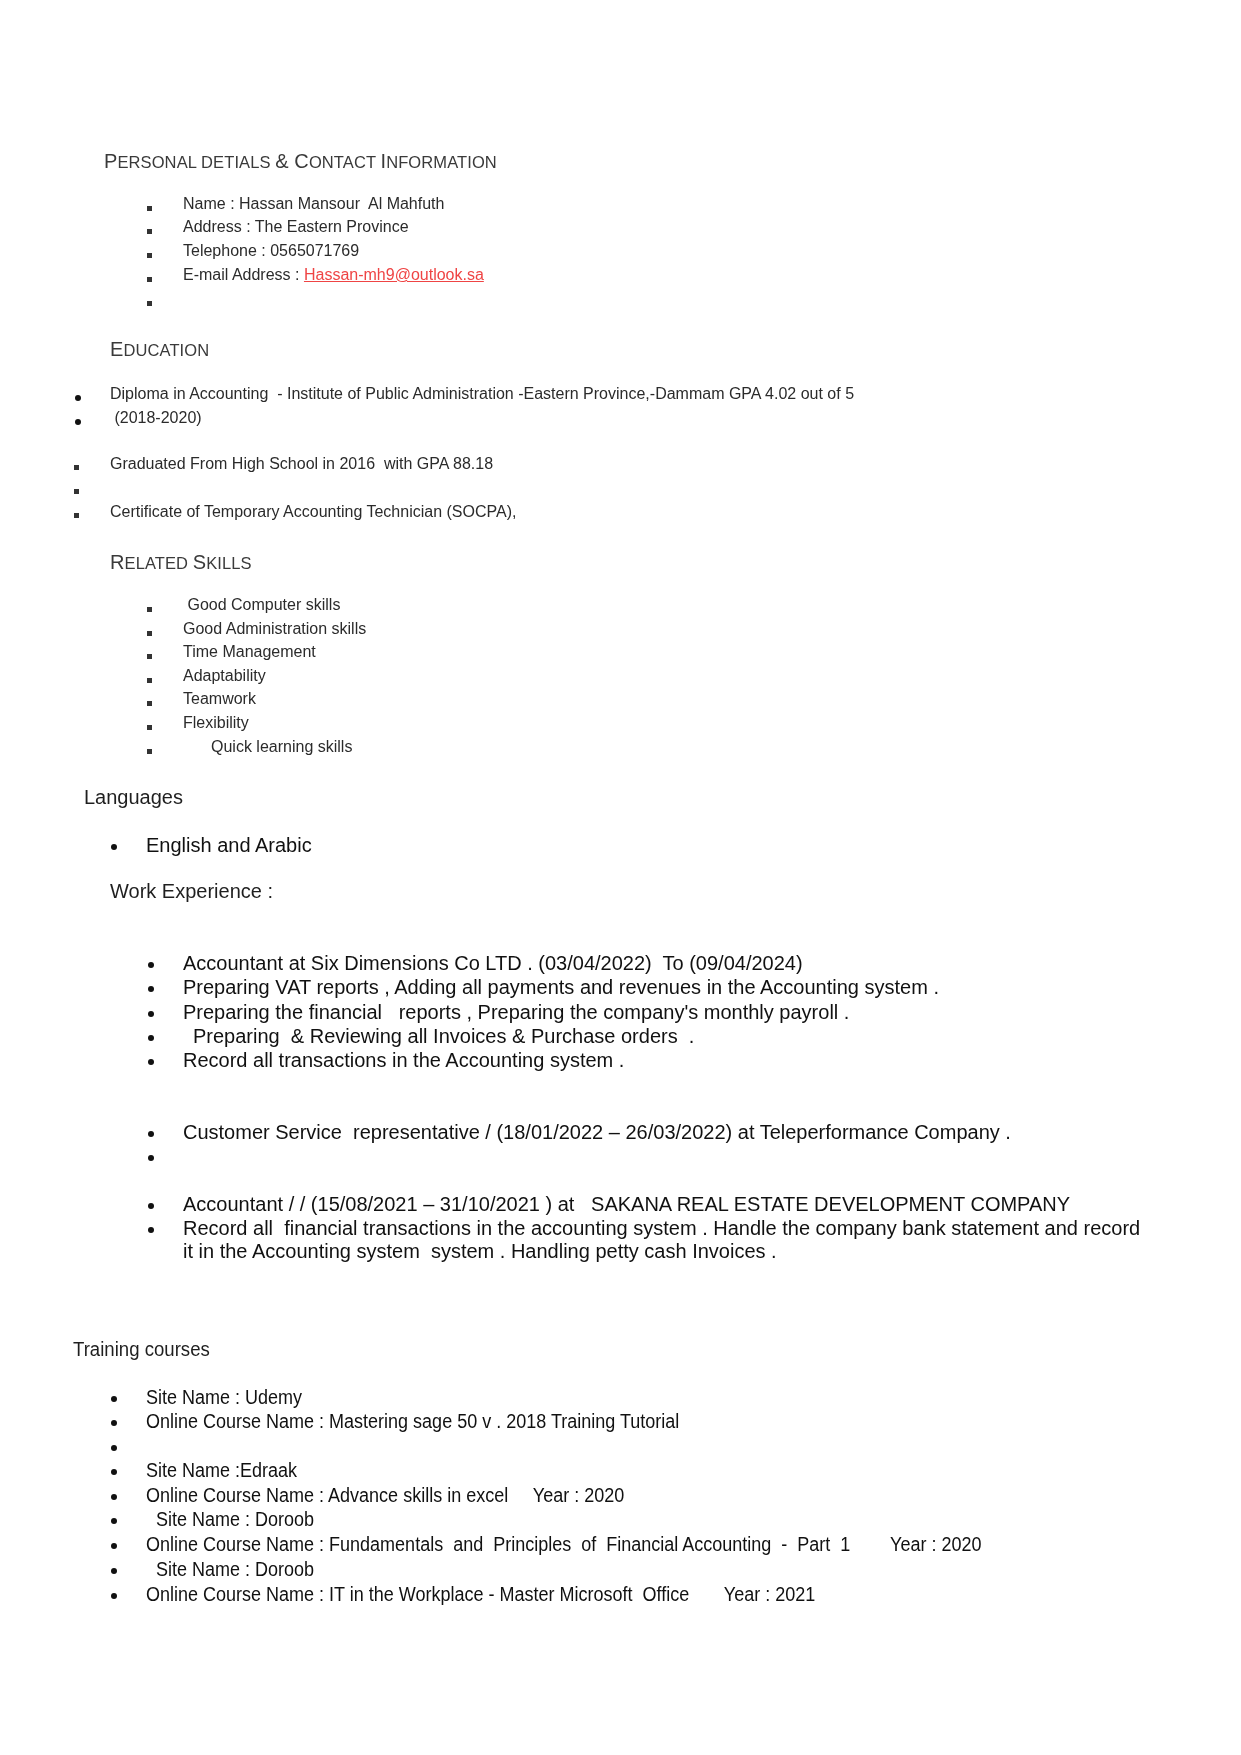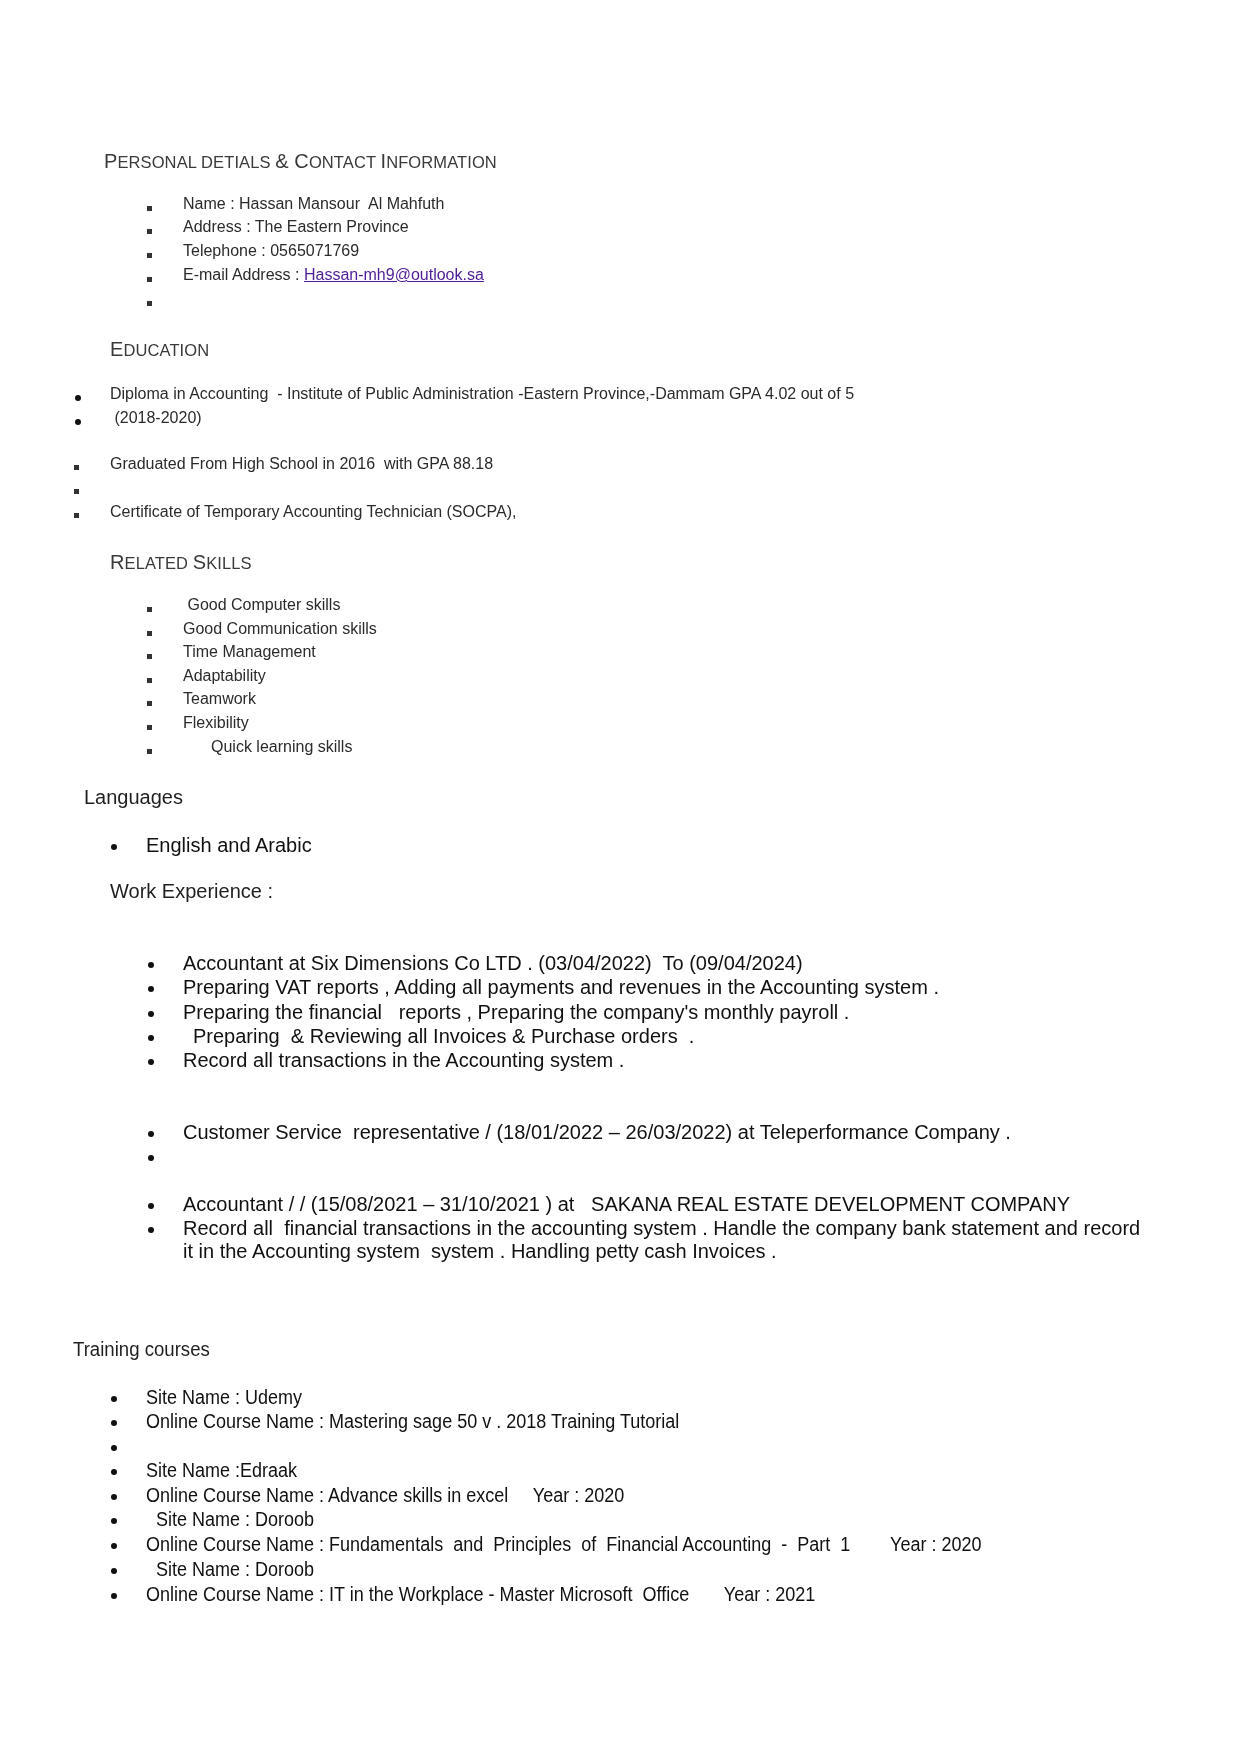--- a/index.html
+++ b/index.html
@@ -9,21 +9,21 @@
   .abs { position: absolute; white-space: pre; }
   .heading-sc { font-size: 16.5px; color: #3a3a3a; letter-spacing: 0.1px; }
   .heading-sc .big { font-size: 20px; }
   .heading-plain { font-size: 20px; color: #1f1f1f; }
   .heading-narrow { font-size: 20px; color: #1f1f1f; transform: scaleX(0.93); transform-origin: left center; }
   .txt { font-size: 16px; color: #2b2b2b; }
   .txt-dark { font-size: 20px; color: #111; }
   .txt-narrow { font-size: 20px; color: #111; transform: scaleX(0.90); transform-origin: left center; }
   .bullet-sq { position: absolute; width: 5px; height: 5px; background: #333; }
   .bullet-dot { position: absolute; width: 6px; height: 6px; border-radius: 50%; background: #111; }
-  .link { color: #4c1d95; text-decoration: underline; }
+  .link { color: #ef4444; text-decoration: underline; }
 </style>
 </head>
 <body>
 
 <div class="page">
 
   <div class="abs heading-sc" style="left:104px; top:150px;"><span class="big">P</span><span>ERSONAL DETIALS </span><span class="big">&amp; </span><span class="big">C</span><span>ONTACT </span><span class="big">I</span><span>NFORMATION</span></div>
 
   <div class="bullet-sq" style="left:147px; top:206px;"></div>
   <div class="abs txt" style="left:183px; top:195px;">Name : Hassan Mansour  Al Mahfuth</div>
@@ -46,21 +46,21 @@
   <div class="abs txt" style="left:110px; top:455px;">Graduated From High School in 2016  with GPA 88.18</div>
   <div class="bullet-sq" style="left:74px; top:489px;"></div>
   <div class="bullet-sq" style="left:74px; top:513px;"></div>
   <div class="abs txt" style="left:110px; top:503px;">Certificate of Temporary Accounting Technician (SOCPA),</div>
 
   <div class="abs heading-sc" style="left:110px; top:551px;"><span class="big">R</span><span>ELATED </span><span class="big">S</span><span>KILLS</span></div>
 
   <div class="bullet-sq" style="left:147px; top:607px;"></div>
   <div class="abs txt" style="left:183px; top:596px;"> Good Computer skills</div>
   <div class="bullet-sq" style="left:147px; top:631px;"></div>
-  <div class="abs txt" style="left:183px; top:620px;">Good Communication skills</div>
+  <div class="abs txt" style="left:183px; top:620px;">Good Administration skills</div>
   <div class="bullet-sq" style="left:147px; top:654px;"></div>
   <div class="abs txt" style="left:183px; top:643px;">Time Management</div>
   <div class="bullet-sq" style="left:147px; top:678px;"></div>
   <div class="abs txt" style="left:183px; top:667px;">Adaptability</div>
   <div class="bullet-sq" style="left:147px; top:701px;"></div>
   <div class="abs txt" style="left:183px; top:690px;">Teamwork</div>
   <div class="bullet-sq" style="left:147px; top:725px;"></div>
   <div class="abs txt" style="left:183px; top:714px;">Flexibility</div>
   <div class="bullet-sq" style="left:147px; top:749px;"></div>
   <div class="abs txt" style="left:183px; top:738px;margin-left:28px;">Quick learning skills</div>

